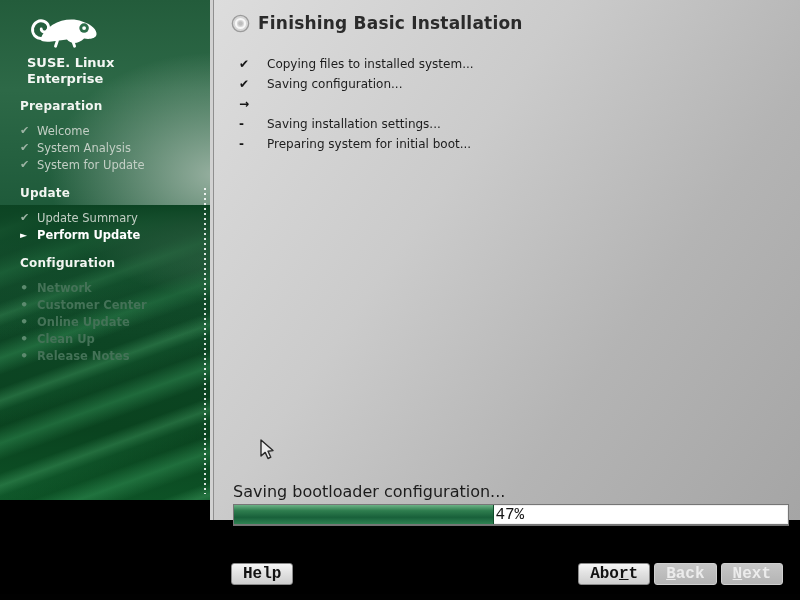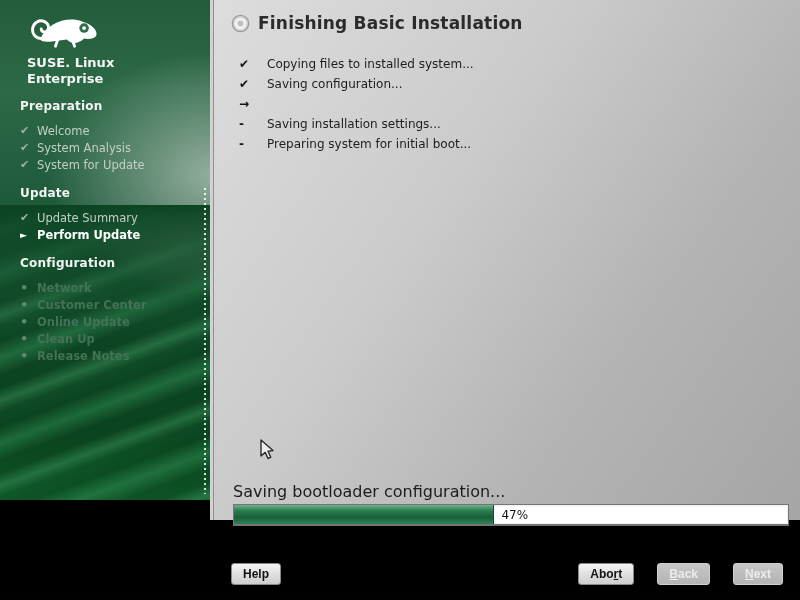--- a/index.html
+++ b/index.html
@@ -66,27 +66,27 @@
     position:absolute; left:20px; top:504px; width:556px; height:21px;
     background:#ffffff; border:1px solid #767676;
     box-shadow:0 1px 0 rgba(255,255,255,0.45), inset 0 0 0 1px rgba(0,0,0,0.06);
     display:flex; align-items:center;
   }
   .progress-fill {
     height:100%; width:47%;
     background:linear-gradient(to bottom, #6bb286 0%, #2e7d4e 30%, #18603a 65%, #2f8252 100%);
     border-right:1px solid #0f4d2a;
   }
-  .progress-percent { margin-left:7px; font-size:12px; color:#141414; }
+  .progress-percent { margin-left:1px; font-size:16px; color:#141414;font-family:Liberation Mono, monospace; }
 
   
   .button-row { position:absolute; left:18px; right:17px; top:563px; display:flex; justify-content:space-between; align-items:center; }
-  .btn-group { display:flex; gap:23px;align-items:center; }
+  .btn-group { display:flex; gap:4px;align-items:center; }
   .btn {
-    font-family:Liberation Sans, sans-serif; font-size:12px; font-weight:bold; height:22px; padding:0 11px;
+    font-family:Liberation Mono, monospace; font-size:16px; font-weight:bold; height:22px; padding:0 11px;
     border-radius:3px; cursor:default; line-height:20px;
   }
   .btn.enabled {
     background:linear-gradient(to bottom, #f6f6f6 0%, #e2e2e2 45%, #cecece 100%);
     border:1px solid #8a8a8a; color:#121212;
     box-shadow:0 1px 1px rgba(0,0,0,0.25);
   }
   .btn.disabled {
     background:linear-gradient(to bottom, #c6c6c6 0%, #b4b4b4 100%);
     border:1px solid #cfcfcf; color:#ececec;

